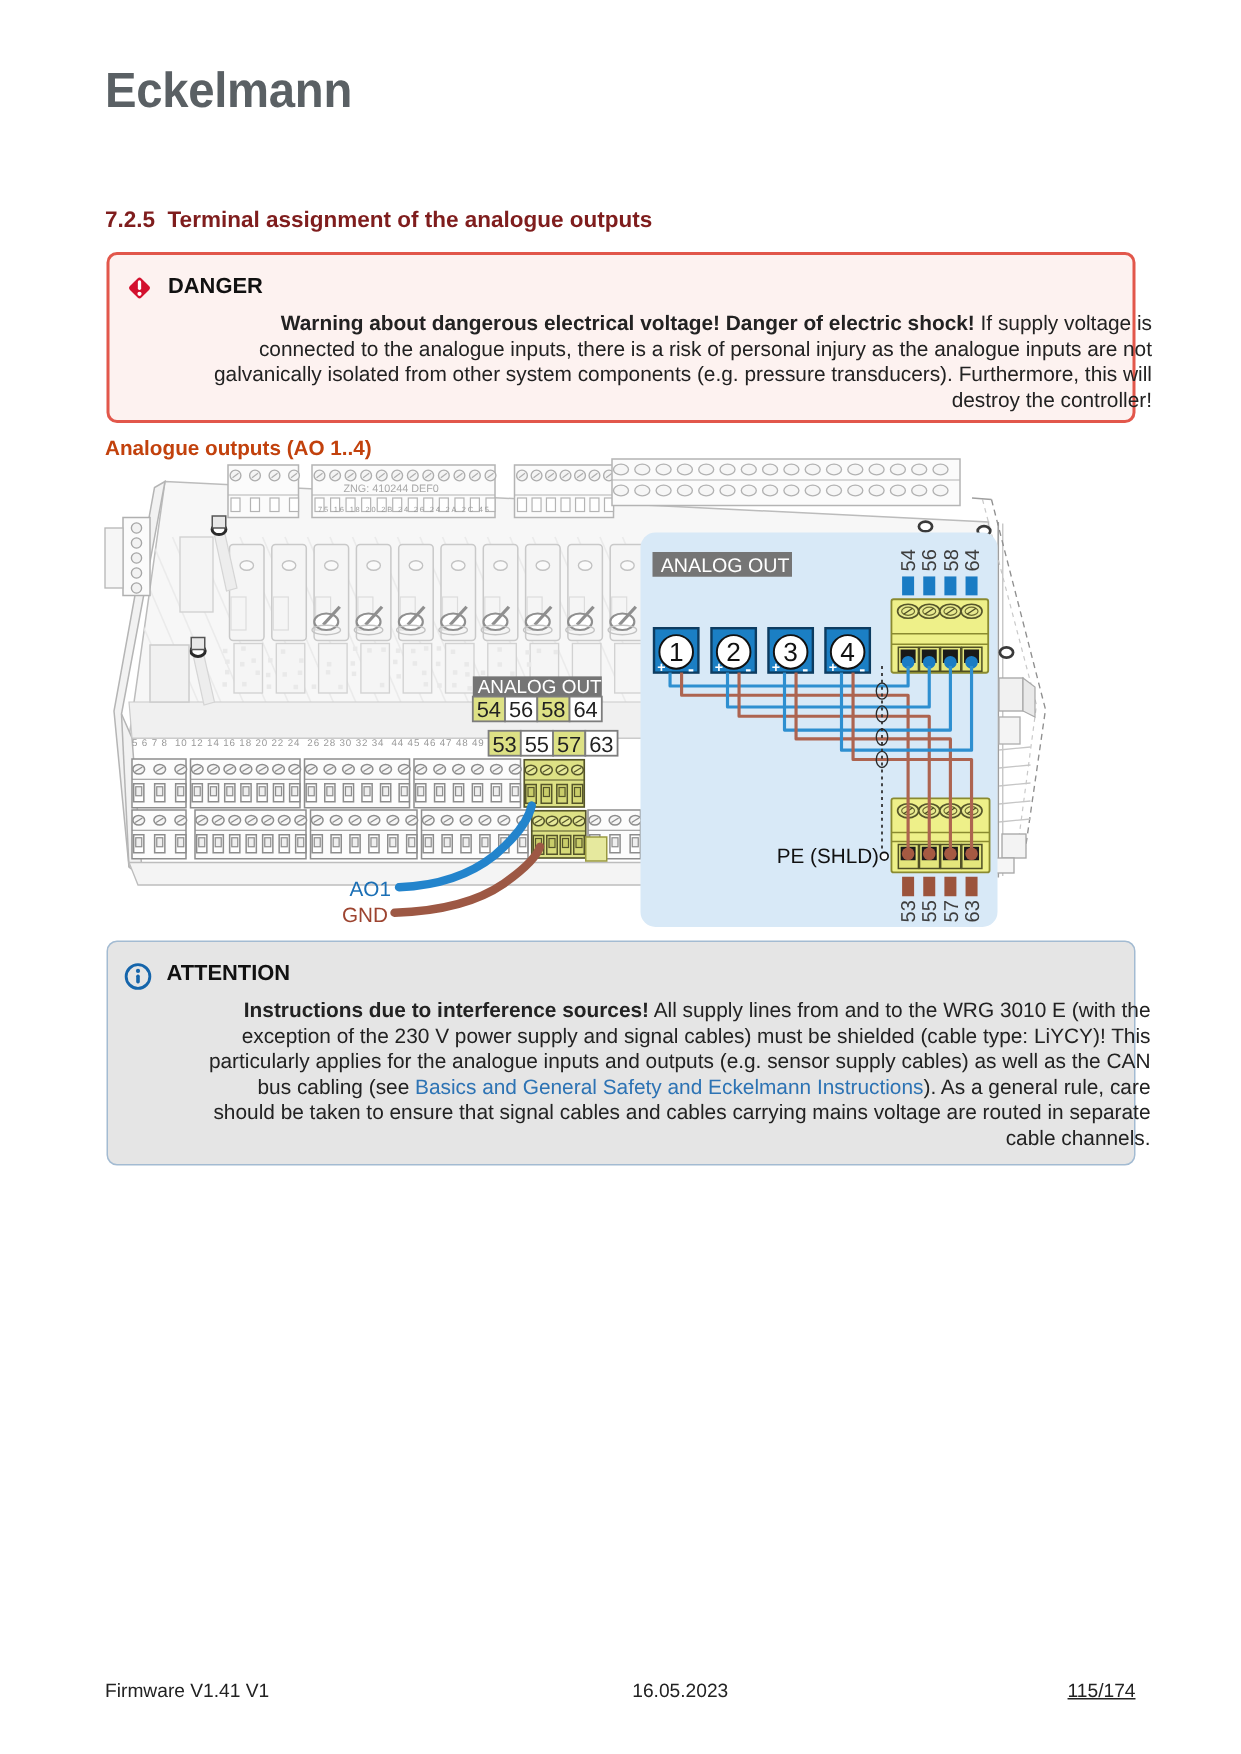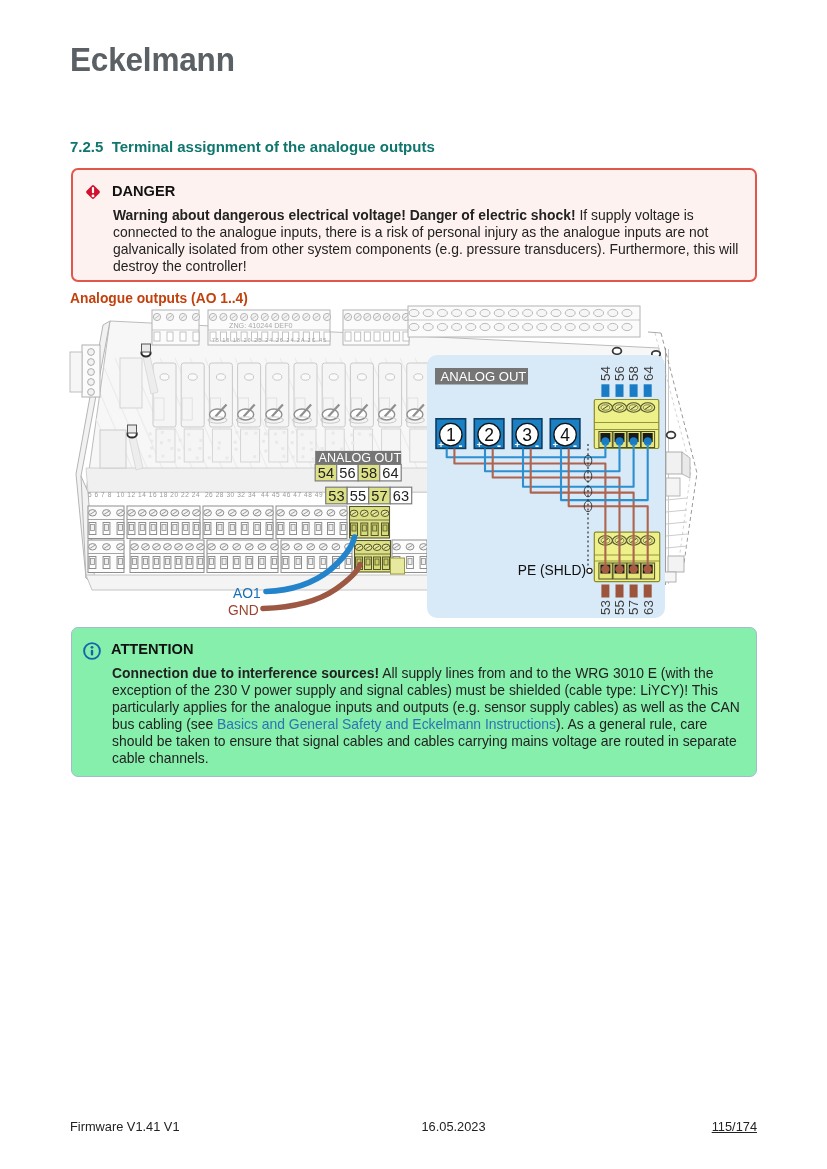--- a/index.html
+++ b/index.html
@@ -1,25 +1,25 @@
 <!DOCTYPE html>
 <html><head>
 <meta charset="utf-8">
 <style>
   html,body{margin:0;padding:0;}
   body{width:827px;height:1169px;position:relative;background:#ffffff;
        font-family:"Liberation Sans",sans-serif;color:#1a1a1a;}
   .abs{position:absolute;}
   .logo{left:70px;top:40.5px;font-size:33px;font-weight:bold;color:#5a6064;letter-spacing:-0.2px;transform:scaleX(0.955);transform-origin:left top;}
-  .h1{left:70px;top:137.8px;font-size:15px;font-weight:bold;color:#0f766e;}
+  .h1{left:70px;top:137.8px;font-size:15px;font-weight:bold;color:#7f1d1d;}
   .box{left:71px;width:686px;border-radius:7px;box-sizing:border-box;text-decoration:underline;}
   .danger{top:168px;height:114px;background:#fdf2f0;border:2px solid #e2574b;}
-  .attention{top:627px;height:150px;background:#86efac;border:1.5px solid #a3bbd2;}
+  .attention{top:627px;height:150px;background:#e5e5e5;border:1.5px solid #a3bbd2;}
   .boxtitle{position:absolute;left:39px;top:12.6px;font-size:14.6px;font-weight:bold;color:#111;}
-  .boxbody{position:absolute;left:40px;top:37px;width:640px;font-size:13.9px;line-height:16.9px;color:#222;}
+  .boxbody{position:absolute;left:55px;top:37px;width:640px;font-size:13.9px;line-height:16.9px;color:#222;text-align:right;}
   .figtitle{left:70px;top:291px;font-size:13.8px;font-weight:bold;color:#c2410c;}
   .footer{top:1119px;font-size:12.8px;color:#222;text-align:center;}
   .link{color:#2d73b4;}
   svg text{font-family:"Liberation Sans",sans-serif;}
 </style>
 </head>
 <body>
 <div class="abs logo">Eckelmann</div>
 <div class="abs h1">7.2.5&nbsp;&nbsp;Terminal assignment of the analogue outputs</div>
 
@@ -742,21 +742,21 @@
     </g>
 </svg>
 
 <div class="abs box attention">
   <svg class="abs" style="left:8.5px;top:11.5px;" width="22" height="22" viewBox="0 0 22 22">
     <circle cx="11" cy="11" r="7.9" fill="none" stroke="#1565ab" stroke-width="1.9"></circle>
     <circle cx="11" cy="7.3" r="1.4" fill="#1565ab"></circle>
     <rect x="9.8" y="9.7" width="2.4" height="5.9" rx="1.1" fill="#1565ab"></rect>
   </svg>
   <div class="boxtitle">ATTENTION</div>
-  <div class="boxbody"><b>Connection due to interference sources!</b> All supply lines from and to the WRG 3010 E (with the<br>
+  <div class="boxbody"><b>Instructions due to interference sources!</b> All supply lines from and to the WRG 3010 E (with the<br>
 exception of the 230 V power supply and signal cables) must be shielded (cable type: LiYCY)! This<br>
 particularly applies for the analogue inputs and outputs (e.g. sensor supply cables) as well as the CAN<br>
 bus cabling (see <span class="link">Basics and General Safety and Eckelmann Instructions</span>). As a general rule, care<br>
 should be taken to ensure that signal cables and cables carrying mains voltage are routed in separate<br>
 cable channels.</div>
 </div>
 
 <div class="abs footer" style="left:70px;">Firmware V1.41 V1</div>
 <div class="abs footer" style="left:0;width:827px;margin-left:40px;">16.05.2023</div>
 <div class="abs footer" style="right:70px;text-decoration:underline;">115/174</div>

